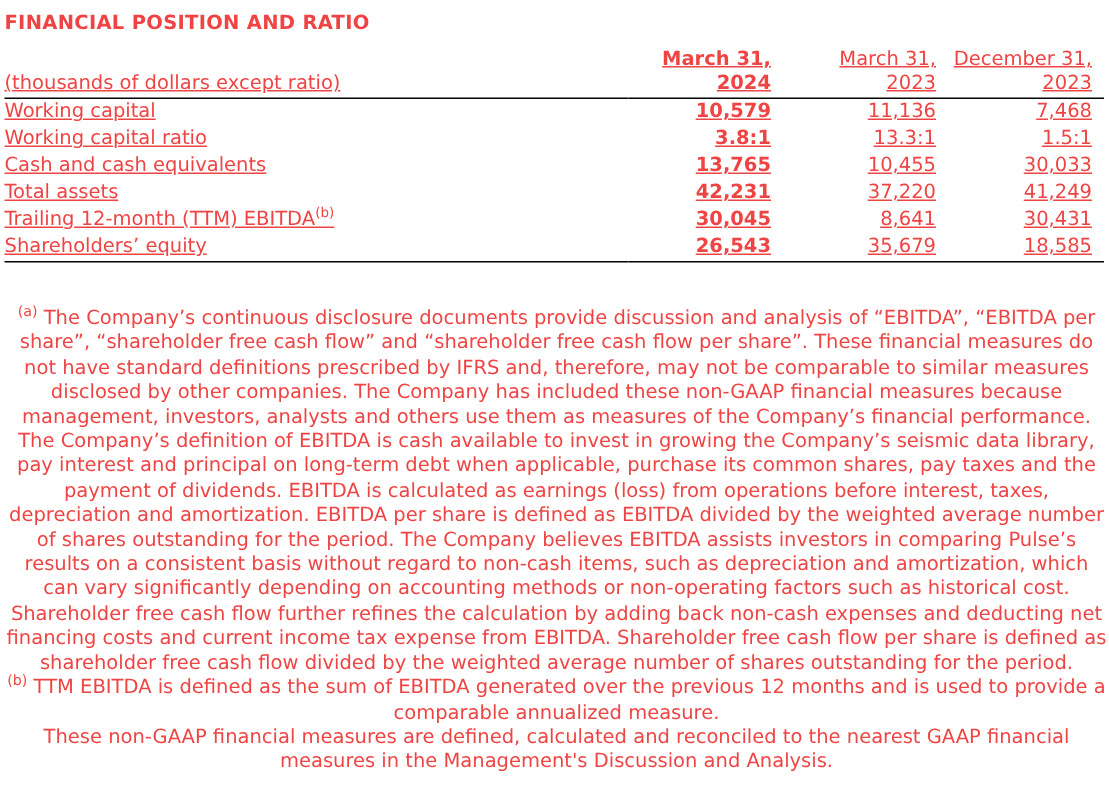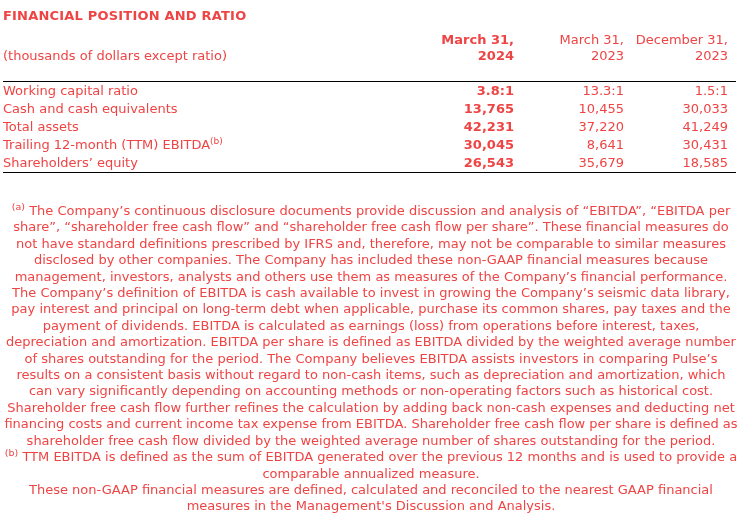--- a/index.html
+++ b/index.html
@@ -18,40 +18,41 @@
   .doc-title {
     font-weight: bold;
     font-size: 13px;
     letter-spacing: 0.2px;
     margin: 0 0 8px 0;
   }
   table.fin-table {
     border-collapse: collapse;
     table-layout: fixed;
     width: 733px;
+    text-decoration: underline;
   }
   table.fin-table td {
     padding: 0;
     font-size: 13px;
     vertical-align: bottom;
     white-space: nowrap;
     overflow: visible;
   }
   .col-label { width: 416px; }
   .col-c1 { width: 95px; }
   .col-c2 { width: 110px; }
   .col-c3 { width: 112px; }
   .num { text-align: right; }
   .c3pad { padding-right: 8px !important; }
   .boldcol { font-weight: bold; }
   thead tr.hdr1 td { height: 16px; }
   thead tr.hdr2 td {
     height: 16px;
     border-bottom: 1.5px solid #000000;
-    padding-bottom: 18px;
+    padding-bottom: 2px;
   }
   tbody td { height: 18px; line-height: 18px; }
   tbody tr.last td { border-bottom: 1.5px solid #000000; }
   .rowsup {
     font-size: 9px;
     vertical-align: super;
     line-height: 0;
   }
   .footnotes { margin-top: 30px; width: 736px; }
   .footnotes p {
@@ -88,20 +89,26 @@
       </tr>
       <tr class="hdr2">
         <td>(thousands of dollars except ratio)</td>
         <td class="num boldcol">2024</td>
         <td class="num">2023</td>
         <td class="num c3pad">2023</td>
       </tr>
     </thead>
     <tbody>
       <tr>
+        <td>Working capital</td>
+        <td class="num boldcol">10,579</td>
+        <td class="num">11,136</td>
+        <td class="num c3pad">7,468</td>
+      </tr>
+      <tr>
         <td>Working capital ratio</td>
         <td class="num boldcol">3.8:1</td>
         <td class="num">13.3:1</td>
         <td class="num c3pad">1.5:1</td>
       </tr>
       <tr>
         <td>Cash and cash equivalents</td>
         <td class="num boldcol">13,765</td>
         <td class="num">10,455</td>
         <td class="num c3pad">30,033</td>

